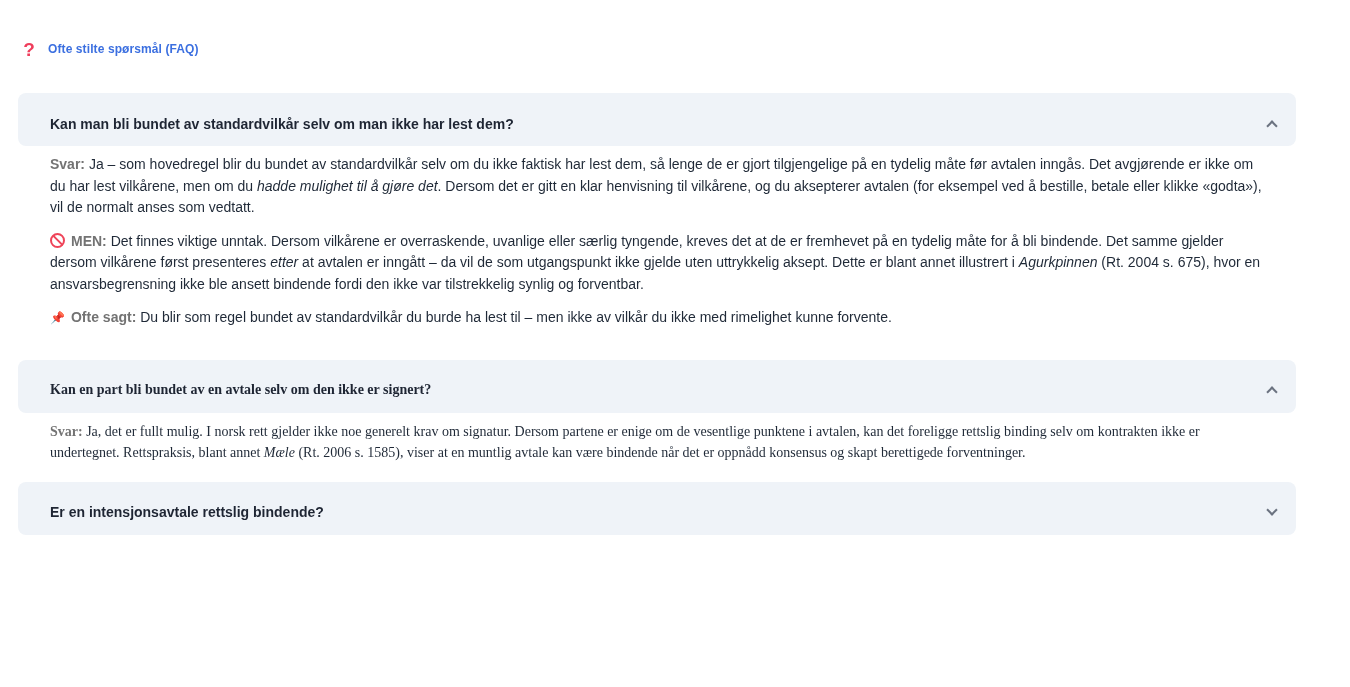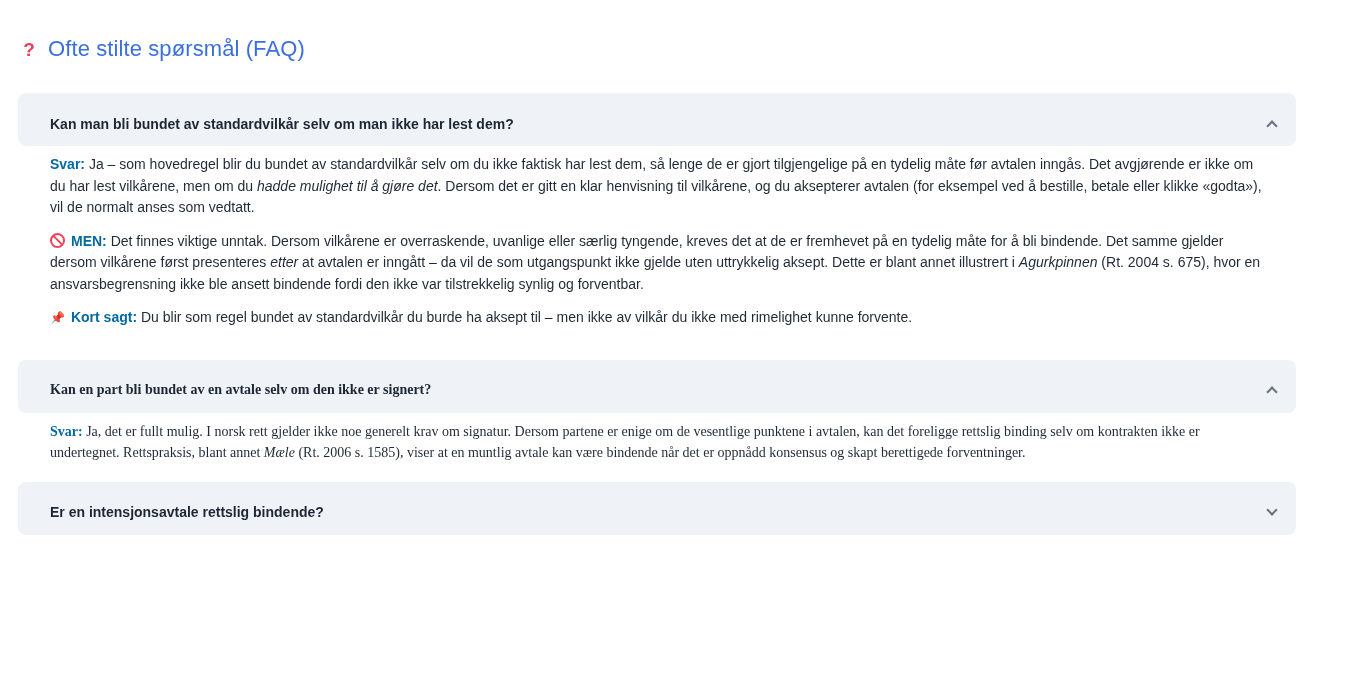--- a/index.html
+++ b/index.html
@@ -11,21 +11,21 @@
   .faq { position: absolute; left: 18px; top: 0; width: 1278px; }
   .faq-title {
     display: flex; align-items: center;
     margin: 36px 0 0 2px; height: 26px;
   }
   .faq-title .qicon {
     color: #ef3e5c; font-weight: bold; font-size: 19px; width: 18px;
     text-align: center; margin-right: 10px; line-height: 1;
   }
   .faq-title .title-text {
-    color: #3b6fe0; font-weight: normal; font-size: 22px; letter-spacing: 0.1px;
+    color: #3b6fe0; font-weight: bold; font-size: 12px; letter-spacing: 0.1px;
   }
   .item { margin-top: 0; }
   .item-header {
     background: #eff3f8; border-radius: 8px; height: 53px;
     display: flex; align-items: center; justify-content: space-between;
     padding: 8px 18px 0 32px; cursor: pointer; box-sizing: border-box;
   }
   .item-header .q {
     font-weight: bold; font-size: 14px; color: #1e2533;
   }
@@ -34,21 +34,21 @@
     border-left: 2px solid #6b7280; border-top: 2px solid #6b7280;
     box-sizing: border-box; margin-right: 2px;
   }
   .chev.up { transform: rotate(45deg); margin-top: 4px; }
   .chev.down { transform: rotate(225deg); margin-top: -4px; }
   .item-body {
     padding: 8px 32px 8px 32px; font-size: 14px; line-height: 21.5px; color: #1f2937;
   }
   .item-body p { margin: 0 0 12px 0; }
   .item-body p:last-child { margin-bottom: 10px; }
-  .item-body b { font-weight: bold; color: #0369a1; }
+  .item-body b { font-weight: bold; color: #737373; }
   .ban-icon {
     display: inline-block; width: 11px; height: 11px; border: 2px solid #ef4459;
     border-radius: 50%; position: relative; vertical-align: -2px; margin-right: 6px;
     box-sizing: content-box;
   }
   .ban-icon::after {
     content: ""; position: absolute; left: 5px; top: -1px; width: 2px; height: 13px;
     background: #ef4459; transform: rotate(-45deg);
   }
   .pin-icon { color: #e5334b; font-size: 12px; margin-right: 6px; }
@@ -67,21 +67,21 @@
   </div>
 
   <div class="item" id="item1">
     <div class="item-header">
       <span class="q">Kan man bli bundet av standardvilkår selv om man ikke har lest dem?</span>
       <span class="chev up"></span>
     </div>
     <div class="item-body">
       <p><b>Svar:</b><span> Ja – som hovedregel blir du bundet av standardvilkår selv om du ikke faktisk har lest dem, så lenge de er gjort tilgjengelige på en tydelig måte før avtalen inngås. Det avgjørende er ikke om du har lest vilkårene, men om du </span><em>hadde mulighet til å gjøre det</em><span>. Dersom det er gitt en klar henvisning til vilkårene, og du aksepterer avtalen (for eksempel ved å bestille, betale eller klikke «godta»), vil de normalt anses som vedtatt.</span></p>
       <p><span class="ban-icon"></span><b>MEN:</b><span> Det finnes viktige unntak. Dersom vilkårene er overraskende, uvanlige eller særlig tyngende, kreves det at de er fremhevet på en tydelig måte for å bli bindende. Det samme gjelder dersom vilkårene først presenteres </span><em>etter</em><span> at avtalen er inngått – da vil de som utgangspunkt ikke gjelde uten uttrykkelig aksept. Dette er blant annet illustrert i </span><em>Agurkpinnen</em><span> (Rt. 2004 s. 675), hvor en ansvarsbegrensning ikke ble ansett bindende fordi den ikke var tilstrekkelig synlig og forventbar.</span></p>
-      <p><span class="pin-icon">📌</span><b>Kort sagt:</b><span> Du blir som regel bundet av standardvilkår du burde ha aksept til – men ikke av vilkår du ikke med rimelighet kunne forvente.</span></p>
+      <p><span class="pin-icon">📌</span><b>Ofte sagt:</b><span> Du blir som regel bundet av standardvilkår du burde ha lest til – men ikke av vilkår du ikke med rimelighet kunne forvente.</span></p>
     </div>
   </div>
 
   <div class="item" id="item2">
     <div class="item-header">
       <span class="q">Kan en part bli bundet av en avtale selv om den ikke er signert?</span>
       <span class="chev up"></span>
     </div>
     <div class="item-body">
       <p><b>Svar:</b><span> Ja, det er fullt mulig. I norsk rett gjelder ikke noe generelt krav om signatur. Dersom partene er enige om de vesentlige punktene i avtalen, kan det foreligge rettslig binding selv om kontrakten ikke er undertegnet. Rettspraksis, blant annet </span><em>Mæle</em><span> (Rt. 2006 s. 1585), viser at en muntlig avtale kan være bindende når det er oppnådd konsensus og skapt berettigede forventninger.</span></p>

